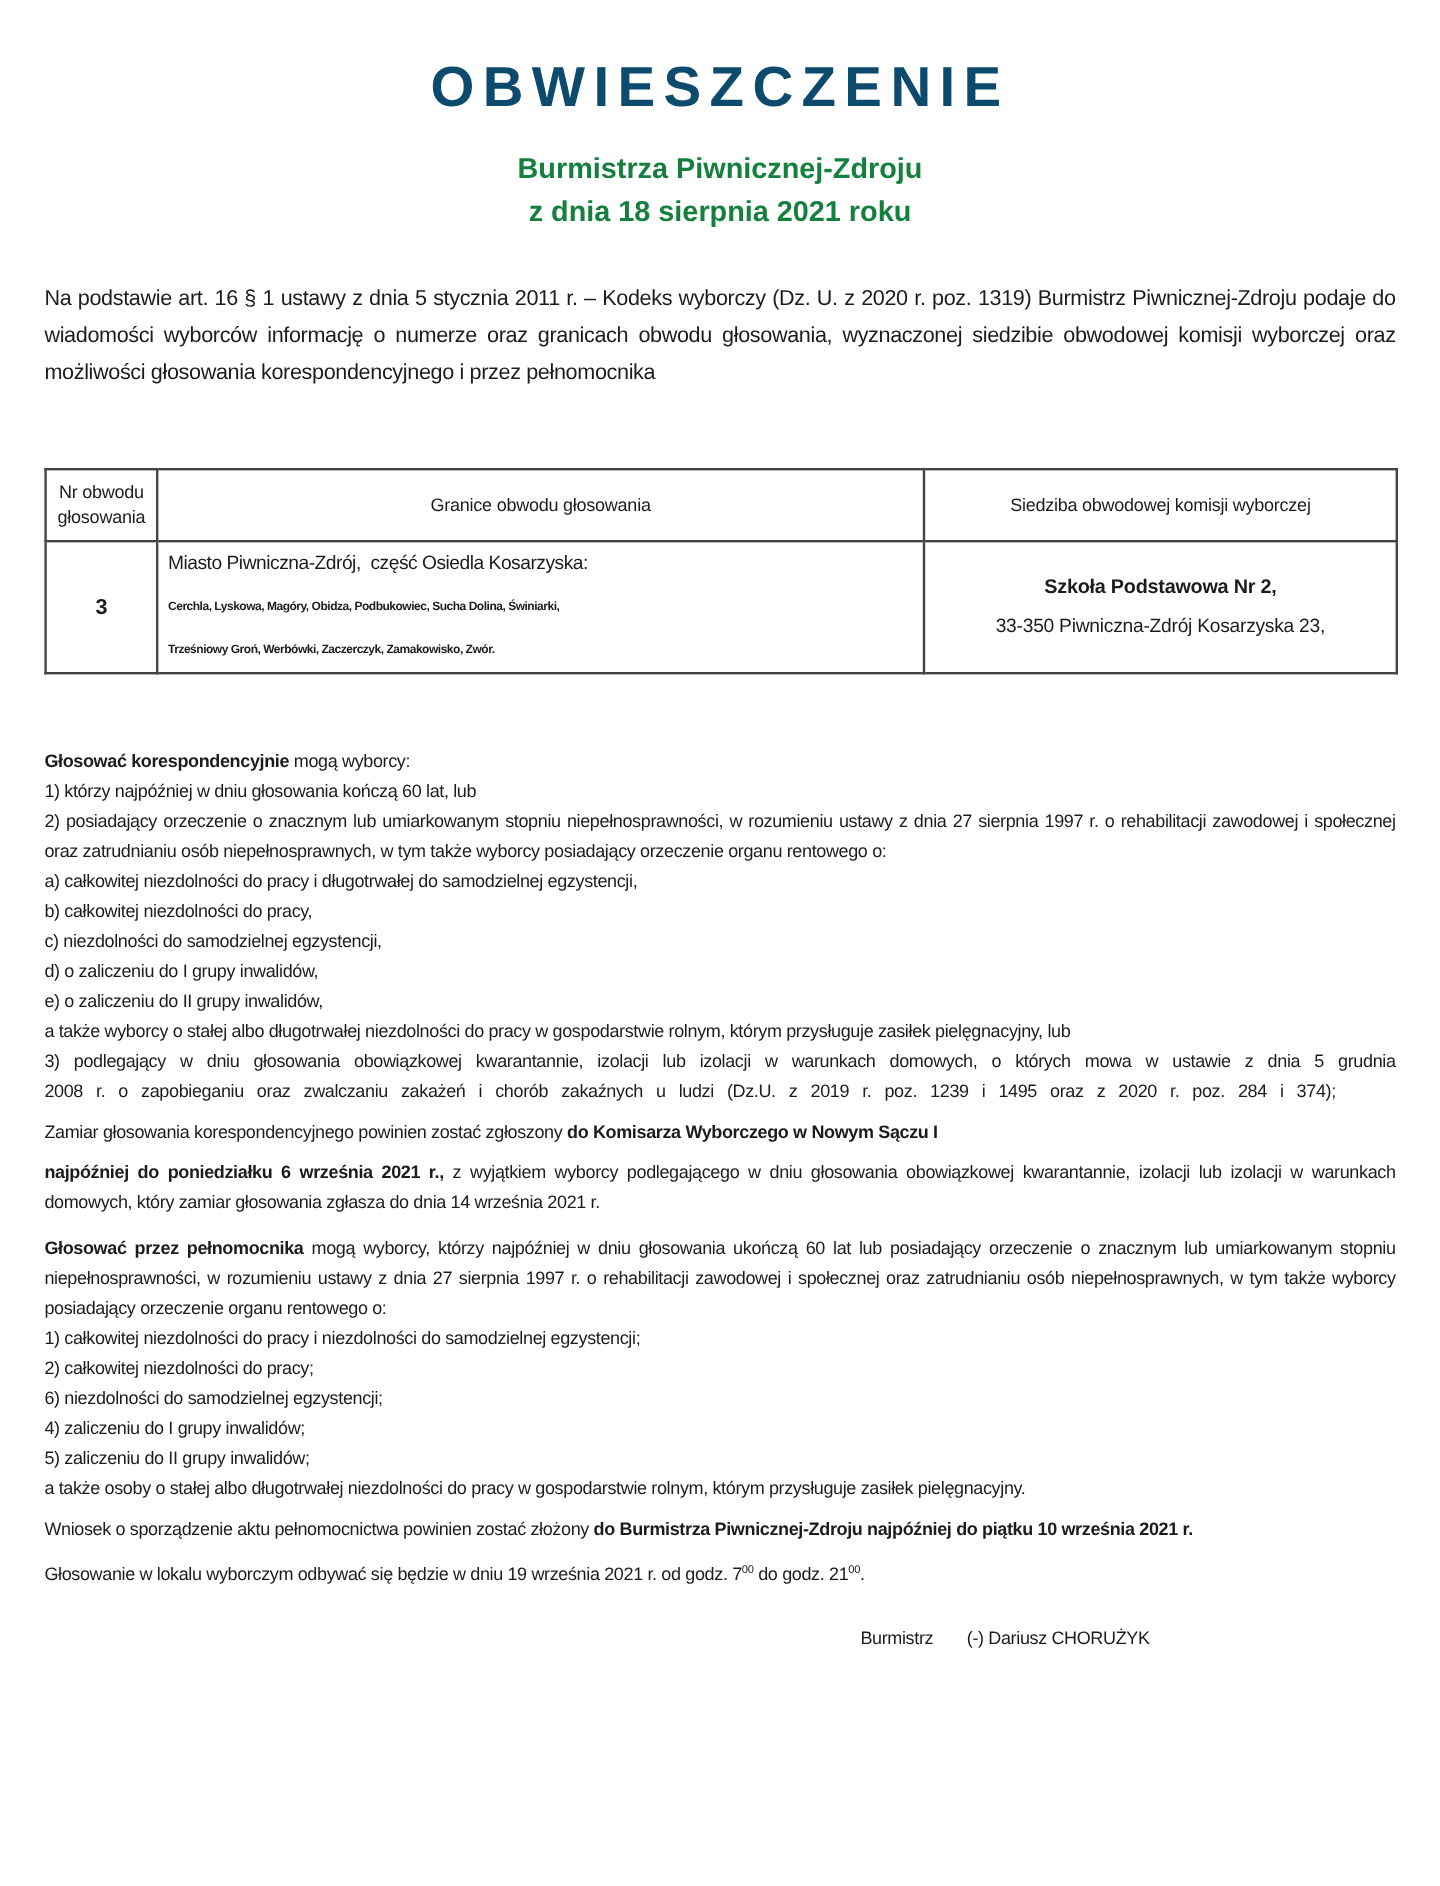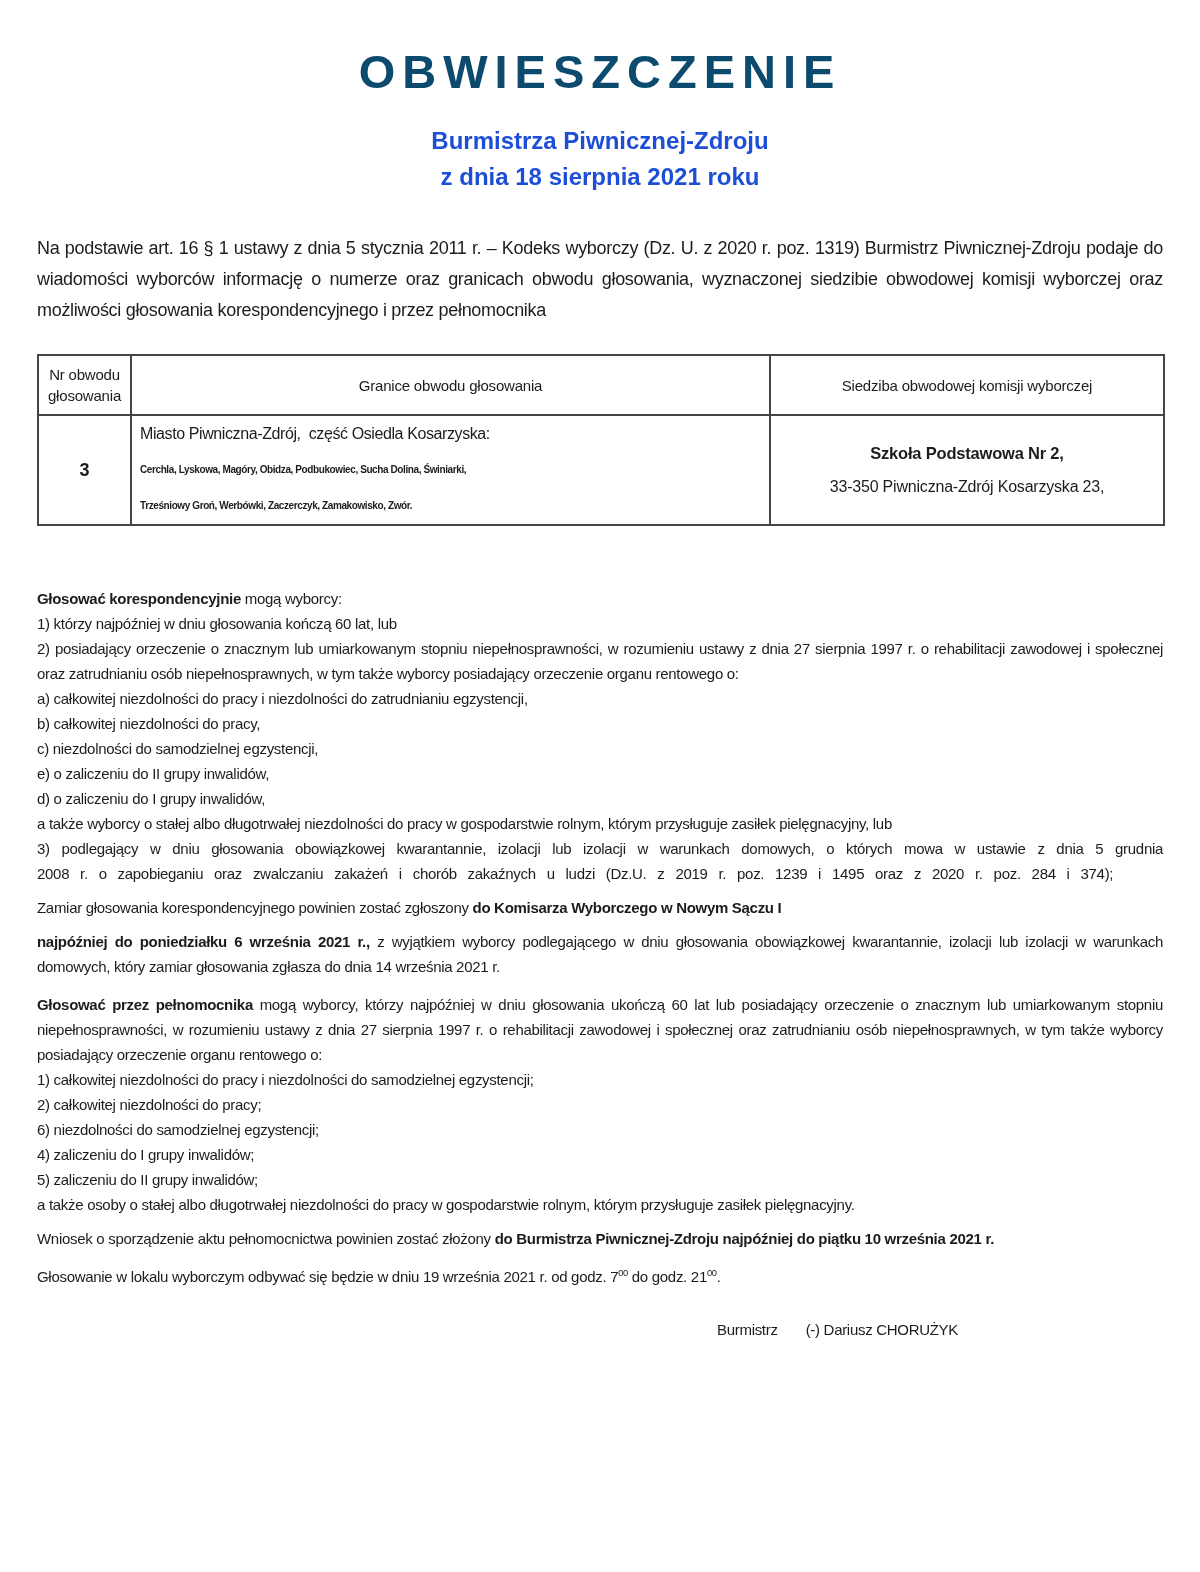--- a/index.html
+++ b/index.html
@@ -10,39 +10,39 @@
   }
   .page { padding: 0 37px; }
 
   
   .doc-title {
     margin: 44px 0 0 0; text-align: center;
     font-size: 47px; font-weight: 700; letter-spacing: 7px; color: #0c4a6e;
   }
   .doc-subtitle {
     margin-top: 24px; text-align: center;
-    font-size: 24px; font-weight: 700; line-height: 36px; color: #1d4ed8;
+    font-size: 24px; font-weight: 700; line-height: 36px; color: #15803d;
   }
 
   
   .intro {
     margin: 38px 0 0 0;
     font-size: 18px; line-height: 31px; letter-spacing: -0.3px;
     text-align: justify;
   }
 
   
   .election-heading {
     margin-top: 50px; text-align: center;
     font-size: 25px; font-weight: 700; line-height: 40px; color: #161616;
   }
 
   
   table.district {
-    margin-top: 28px; width: 1126px; border-collapse: collapse; table-layout: fixed;
+    margin-top: 64px; width: 1126px; border-collapse: collapse; table-layout: fixed;
   }
   table.district th, table.district td { border: 2px solid #444444; }
   col.c1 { width: 93px; } col.c2 { width: 639px; } col.c3 { width: 394px; }
   table.district th {
     font-weight: 400; font-size: 15px; line-height: 21px;
     text-align: center; vertical-align: middle; height: 54px; padding: 2px 4px;
     letter-spacing: -0.2px;
   }
   table.district td { vertical-align: middle; height: 106px; border-radius: 29px; }
   td.cell-number { text-align: center; font-weight: 700; font-size: 18px; }
@@ -108,25 +108,25 @@
           <div>33-350 Piwniczna-Zdrój Kosarzyska 23,</div>
         </td>
       </tr>
     </tbody>
   </table>
 
   <section class="sec">
     <p><b>Głosować korespondencyjnie</b><span> mogą wyborcy:</span></p>
     <p>1) którzy najpóźniej w dniu głosowania kończą 60 lat, lub</p>
     <p class="justify">2) posiadający orzeczenie o znacznym lub umiarkowanym stopniu niepełnosprawności, w rozumieniu ustawy z dnia 27 sierpnia 1997 r. o rehabilitacji zawodowej i społecznej oraz zatrudnianiu osób niepełnosprawnych, w tym także wyborcy posiadający orzeczenie organu rentowego o:</p>
-    <p>a) całkowitej niezdolności do pracy i niezdolności do zatrudnianiu egzystencji,</p>
+    <p>a) całkowitej niezdolności do pracy i długotrwałej do samodzielnej egzystencji,</p>
     <p>b) całkowitej niezdolności do pracy,</p>
     <p>c) niezdolności do samodzielnej egzystencji,</p>
+    <p>d) o zaliczeniu do I grupy inwalidów,</p>
     <p>e) o zaliczeniu do II grupy inwalidów,</p>
-    <p>d) o zaliczeniu do I grupy inwalidów,</p>
     <p>a także wyborcy o stałej albo długotrwałej niezdolności do pracy w gospodarstwie rolnym, którym przysługuje zasiłek pielęgnacyjny, lub</p>
     <p class="justify spread">3) podlegający w dniu głosowania obowiązkowej kwarantannie, izolacji lub izolacji w warunkach domowych, o których mowa w ustawie z dnia 5 grudnia 2008 r. o zapobieganiu oraz zwalczaniu zakażeń i chorób zakaźnych u ludzi (Dz.U. z 2019 r. poz. 1239 i 1495 oraz z 2020 r. poz. 284 i 374);</p>
     <p class="mt-sm"><span>Zamiar głosowania korespondencyjnego powinien zostać zgłoszony </span><b>do Komisarza Wyborczego w Nowym Sączu I</b></p>
     <p class="mt-sm justify"><b>najpóźniej do poniedziałku 6 września 2021 r.,</b><span> z wyjątkiem wyborcy podlegającego w dniu głosowania obowiązkowej kwarantannie, izolacji lub izolacji w warunkach domowych, który zamiar głosowania zgłasza do dnia 14 września 2021 r.</span></p>
   </section>
 
   <section class="sec tail" style="margin-top:13px;">
     <p class="justify"><b>Głosować przez pełnomocnika</b><span> mogą wyborcy, którzy najpóźniej w dniu głosowania ukończą 60 lat lub posiadający orzeczenie o znacznym lub umiarkowanym stopniu niepełnosprawności, w rozumieniu ustawy z dnia 27 sierpnia 1997 r. o rehabilitacji zawodowej i społecznej oraz zatrudnianiu osób niepełnosprawnych, w tym także wyborcy posiadający orzeczenie organu rentowego o:</span></p>
     <p>1) całkowitej niezdolności do pracy i niezdolności do samodzielnej egzystencji;</p>
     <p>2) całkowitej niezdolności do pracy;</p>

